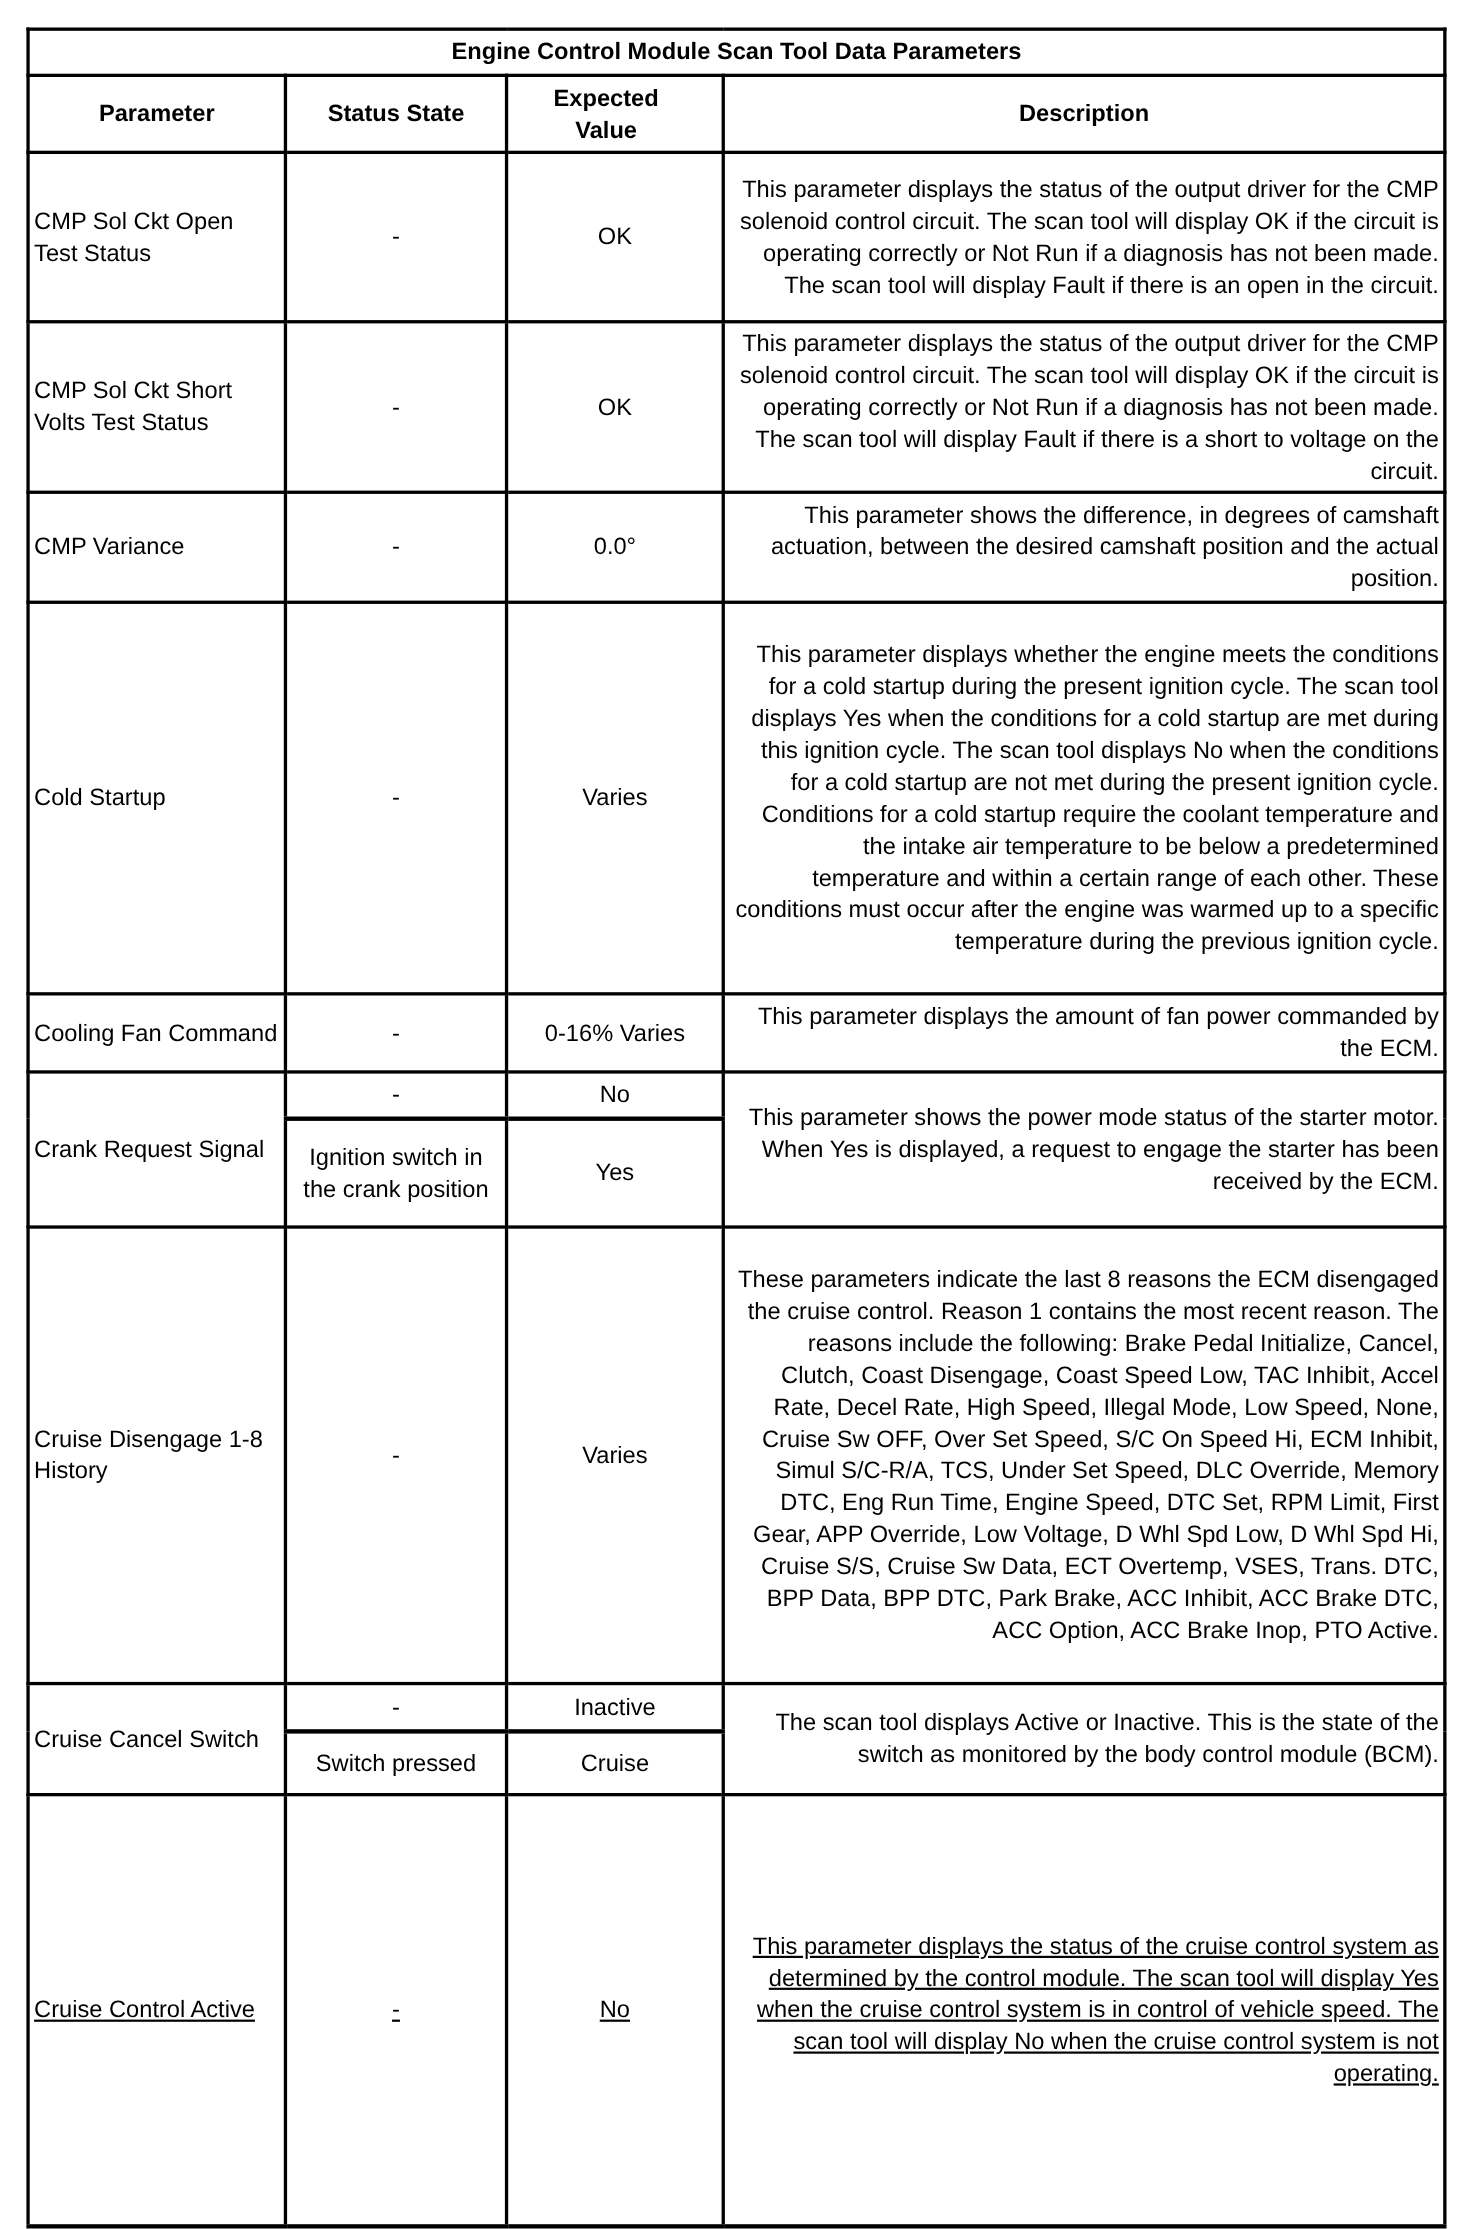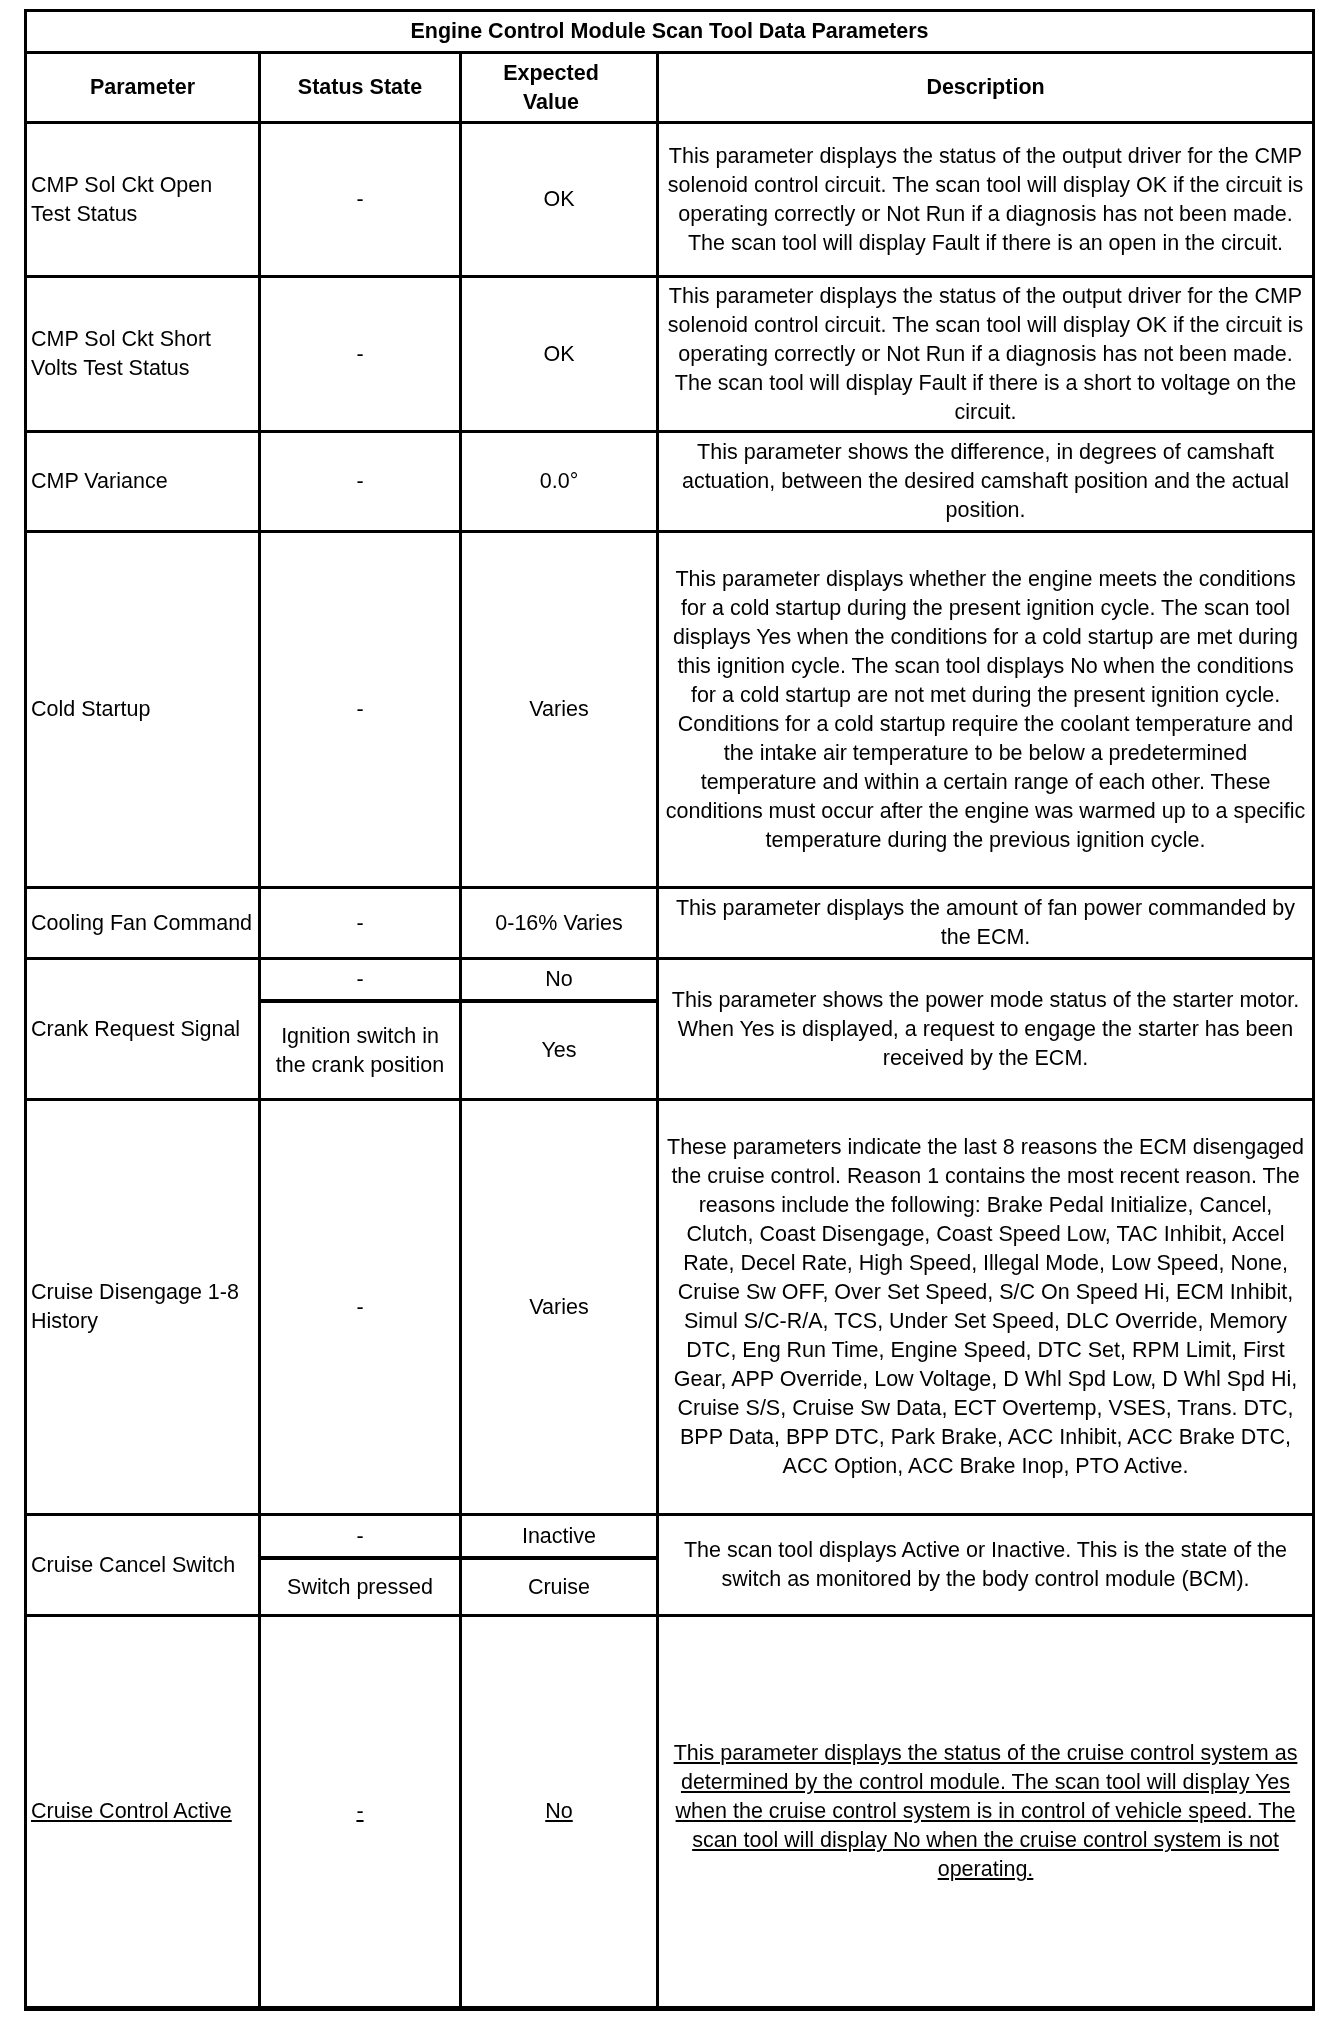--- a/index.html
+++ b/index.html
@@ -1,37 +1,37 @@
 <!DOCTYPE html>
 <html><head>
 <meta charset="utf-8">
 <style>
   html, body { margin: 0; padding: 0; background: #ffffff; }
   body { width: 1344px; height: 2026px; position: relative; overflow: hidden;
          font-family: "Liberation Sans", sans-serif; color: #000; }
   table.scan {
-    position: absolute; left: 24px; top: 9px;
+    position: absolute; left: 24px; top: 25px;
     width: 1288px;
     border-collapse: collapse;
     table-layout: fixed;
     font-size: 21.5px;
     line-height: 29px;
   }
   table.scan td, table.scan th {
     border: 3px solid #000;
     padding: 2px 4px;
     vertical-align: middle;
   }
   table.scan th { font-weight: bold; }
   .title-cell { text-align: center; height: 35px; padding: 0; }
   .hdr th { text-align: center; vertical-align: bottom; padding-bottom: 2px; }
   .hdr th { border-bottom-width: 5px; }
   .c { text-align: center; }
   .l { text-align: left; }
-  .desc { text-align: center; vertical-align: top; padding: 3px 4px 2px 4px; }
+  .desc { text-align: right; vertical-align: top; padding: 3px 4px 2px 4px; }
   .desc-mid { vertical-align: middle; }
   tr.r1 > td { height: 147px; }
   tr.r2 > td { height: 148px; }
   tr.r3 > td { height: 93px; }
   tr.r4 > td { height: 349px; }
   tr.r5 > td { height: 64px; }
   tr.r6a > td { height: 35px; }
   tr.r6b > td { height: 91px; }
   tr.r7 > td { height: 408px; }
   tr.r8a > td { height: 36px; }

